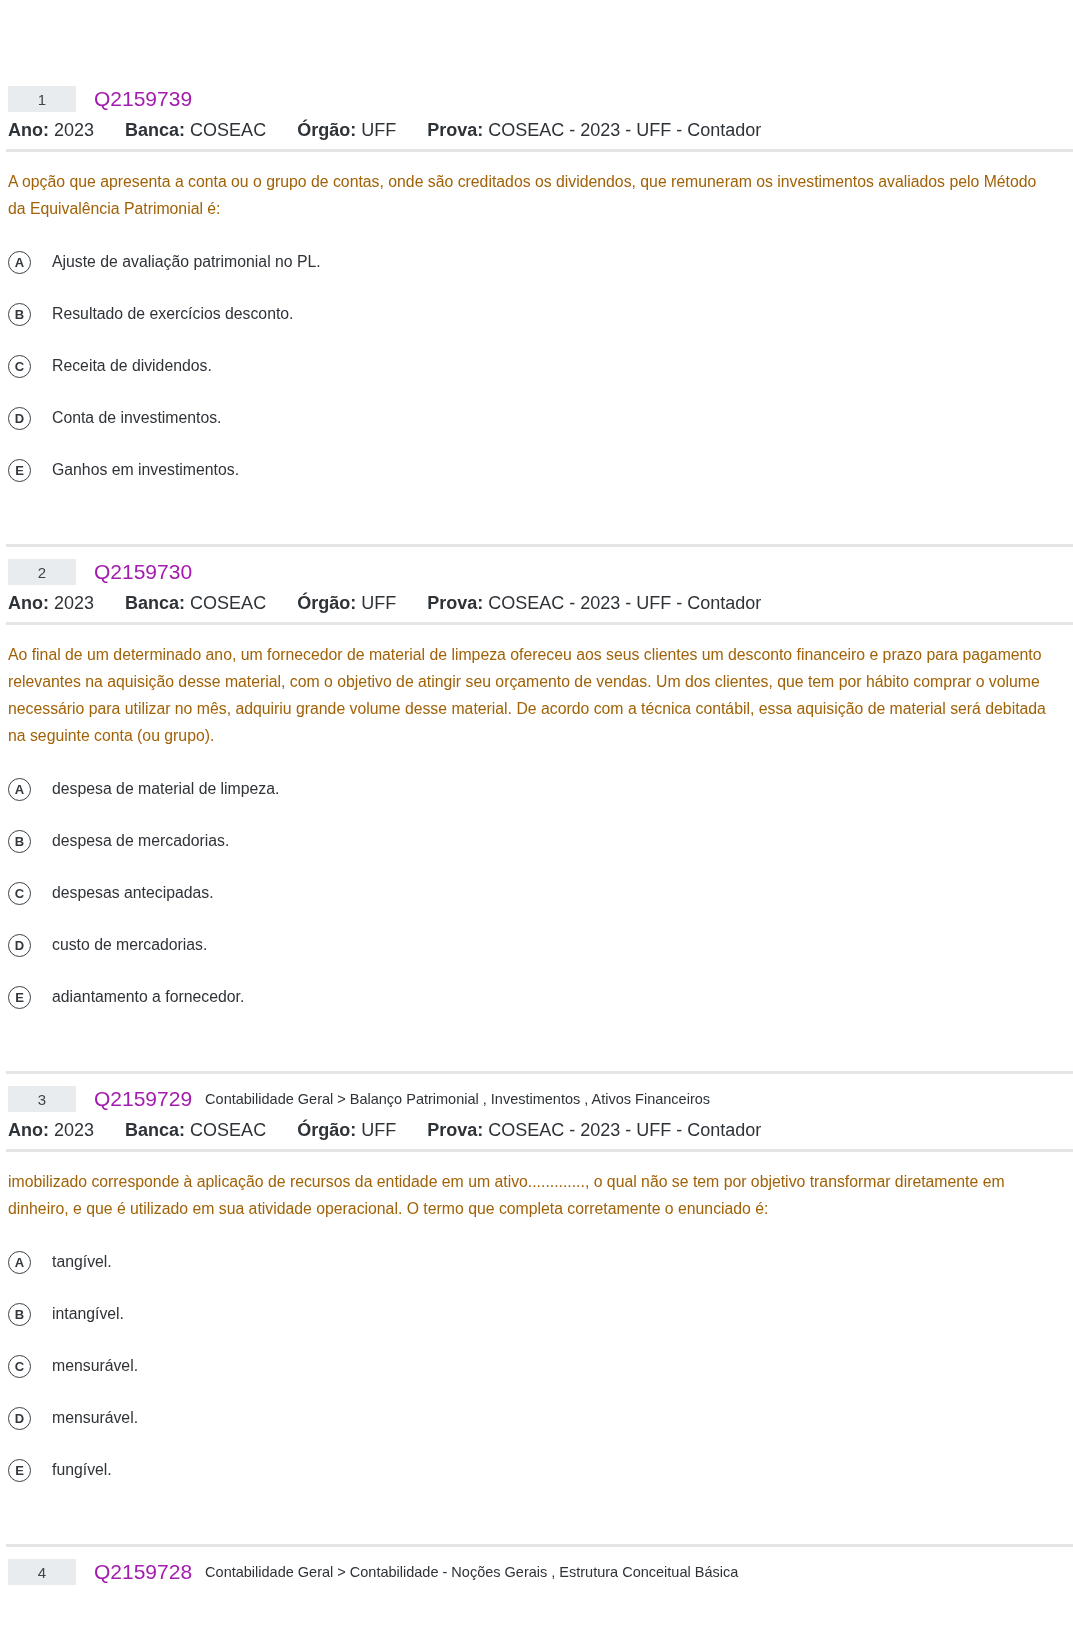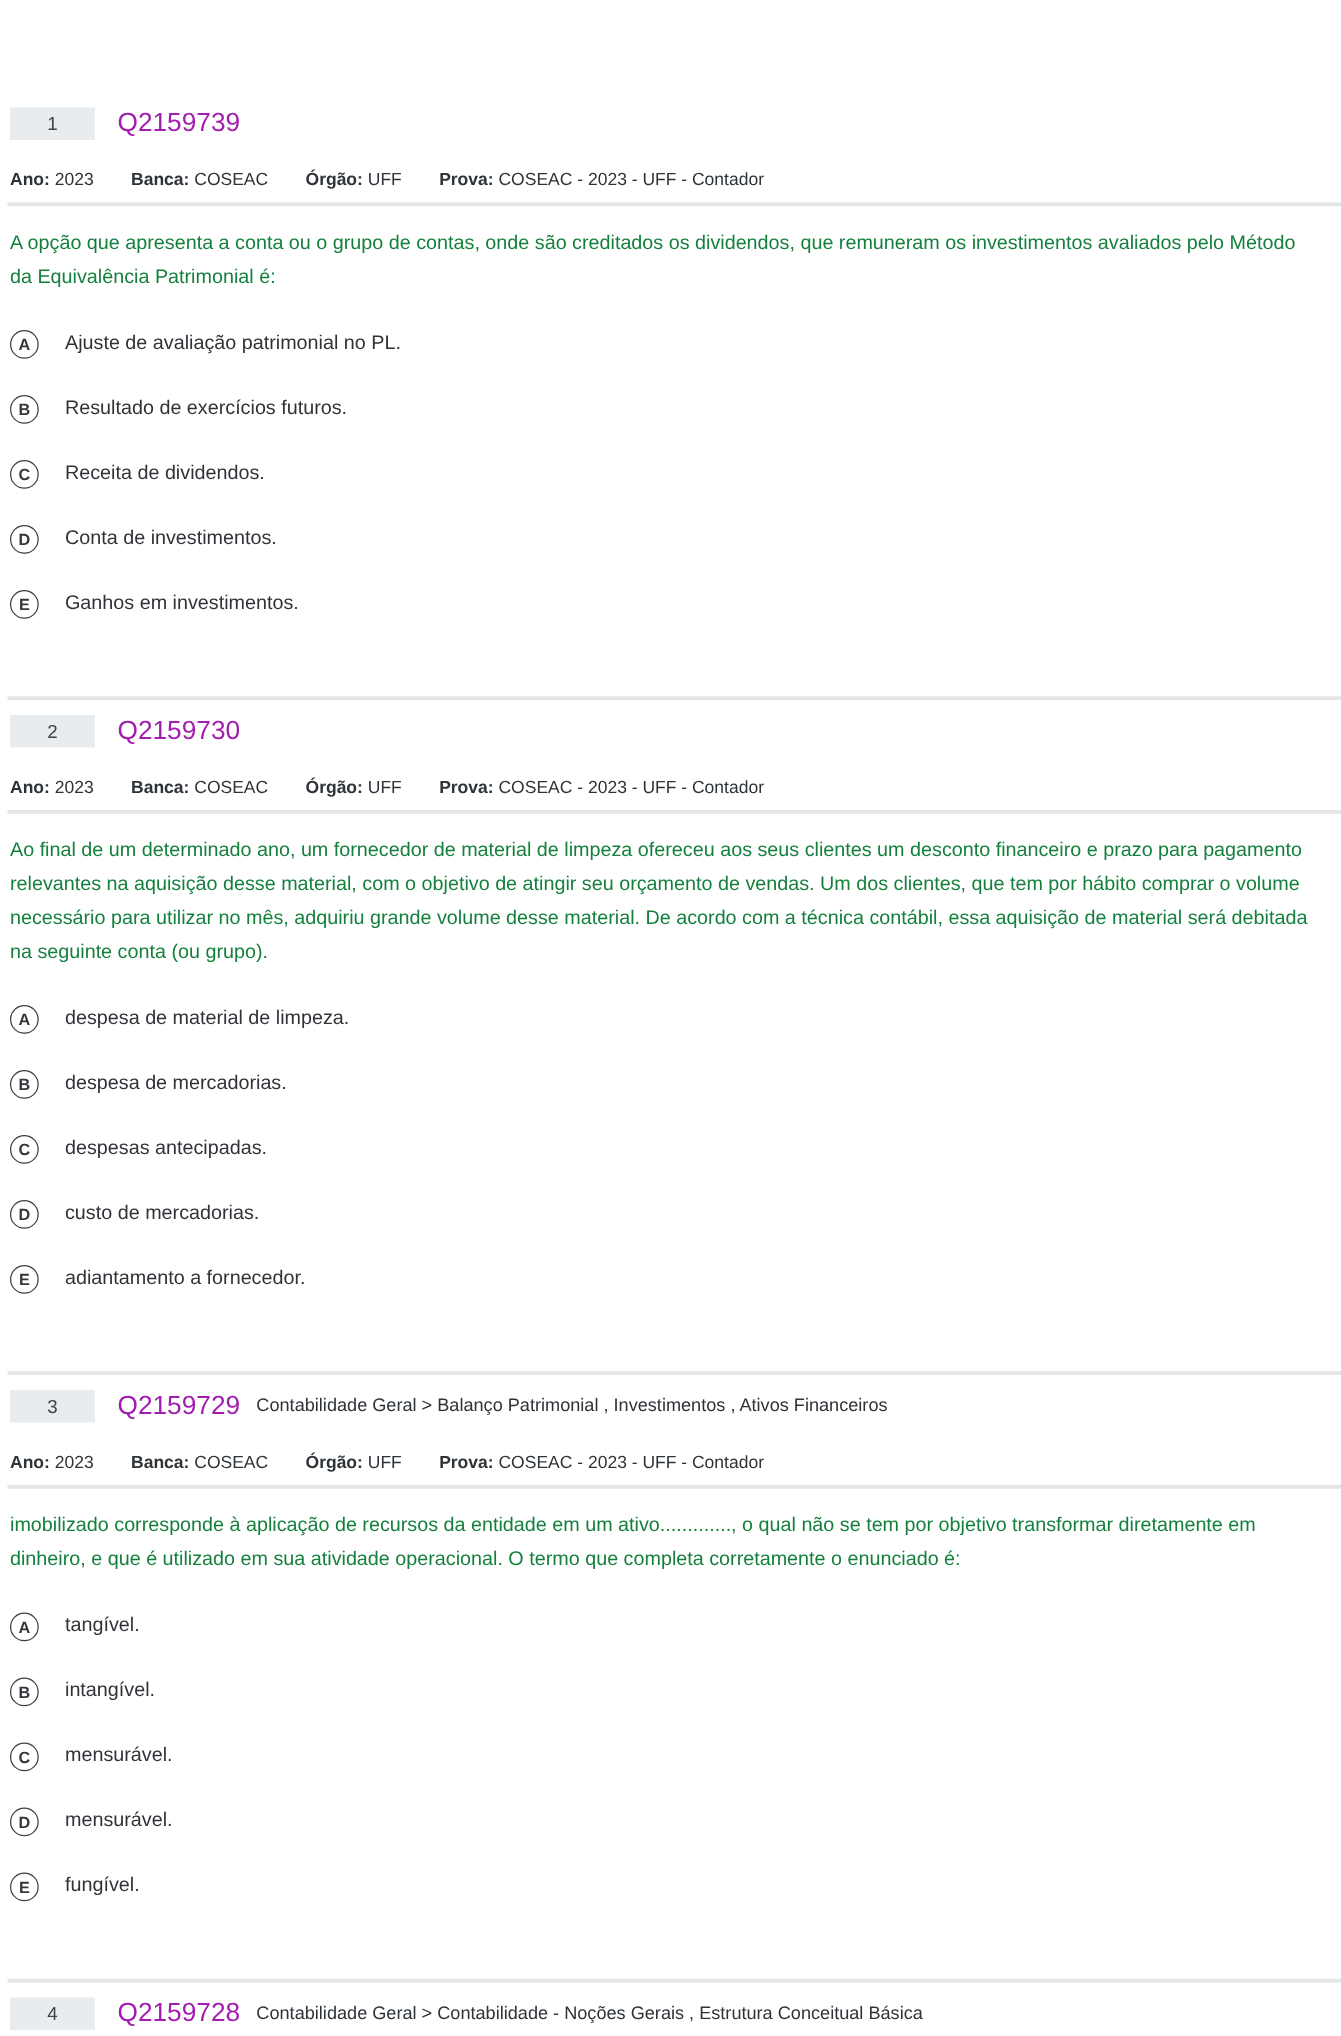--- a/index.html
+++ b/index.html
@@ -44,40 +44,40 @@
     font-size: 14.5px;
     color: #2e3338;
     margin-left: 13px;
     line-height: 26px;
     white-space: pre-line;
     cursor: pointer;
   }
 
   .q-meta {
     padding: 0 8px;
-    margin-top: 22px;
-    font-size: 14px;
+    margin-top: 9px;
+    font-size: 18px;
     color: #2e3338;
     line-height: 18px;
   }
   .meta-item { margin-right: 26px; }
   .meta-label { font-weight: bold; }
 
   .divider {
     height: 3px;
     background: #e3e5e7;
     margin: 10px 0 0 6px;
   }
 
   .q-body {
     padding: 0 8px;
     margin-top: 16px;
     font-size: 15.8px;
     line-height: 27px;
-    color: #15803d;
+    color: #a16207;
     max-width: 1065px;
     white-space: pre-line;
   }
 
   .options { padding: 0 8px; }
   .option {
     display: flex;
     align-items: center;
     margin-top: 28px;
     height: 24px;
@@ -126,21 +126,21 @@
     </div>
     <div class="divider"></div>
     <p class="q-body">A opção que apresenta a conta ou o grupo de contas, onde são creditados os dividendos, que remuneram os investimentos avaliados pelo Método da Equivalência Patrimonial é:</p>
     <div class="options">
       <div class="option">
         <span class="opt-circle">A</span>
         <span class="opt-text">Ajuste de avaliação patrimonial no PL.</span>
       </div>
       <div class="option">
         <span class="opt-circle">B</span>
-        <span class="opt-text">Resultado de exercícios futuros.</span>
+        <span class="opt-text">Resultado de exercícios desconto.</span>
       </div>
       <div class="option">
         <span class="opt-circle">C</span>
         <span class="opt-text">Receita de dividendos.</span>
       </div>
       <div class="option">
         <span class="opt-circle">D</span>
         <span class="opt-text">Conta de investimentos.</span>
       </div>
       <div class="option">

